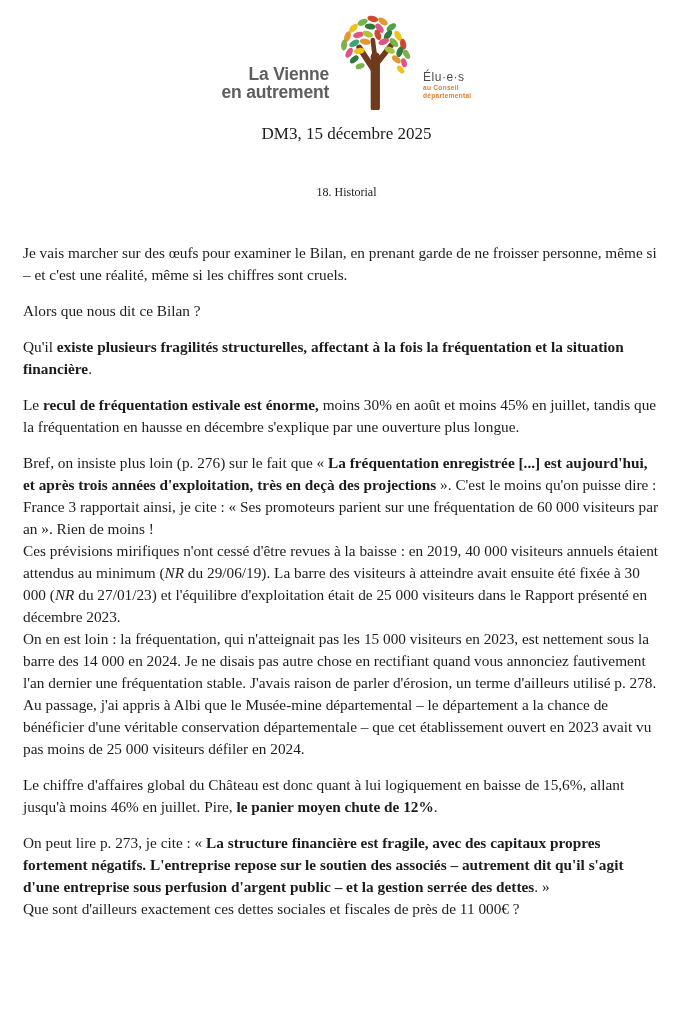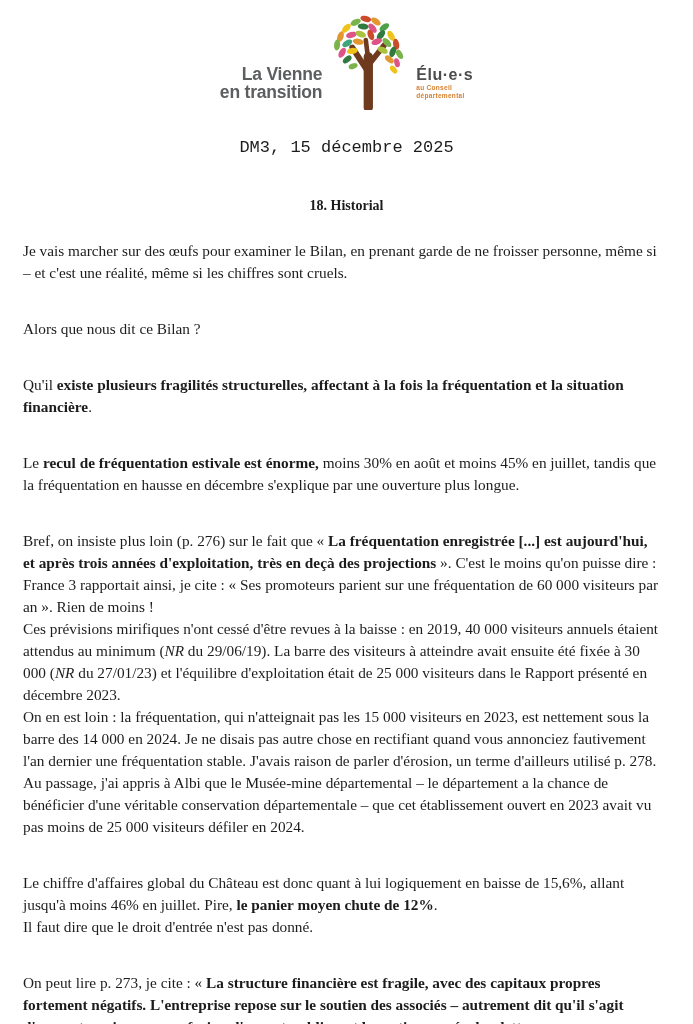--- a/index.html
+++ b/index.html
@@ -23,42 +23,42 @@
     font-weight:bold; color:#5d5e60;
     font-size:17.5px; line-height:18px;
     text-align:right; margin-bottom:9px; margin-right:-4px;
     letter-spacing:-0.2px;
   }
   .tree-svg { width:104px; height:97px; flex:0 0 auto; }
   .logo-tagline {
     text-align:left; margin-left:-6px; margin-bottom:10px;
     font-family:"Liberation Sans","DejaVu Sans",sans-serif;
   }
-  .tag-main { font-size:16px; font-weight:bold; color:#4c4c4c; letter-spacing:0.5px; }
+  .tag-main { font-size:12px; font-weight:normal; color:#4c4c4c; letter-spacing:0.5px; }
   .tag-sub  { font-size:6.5px; font-weight:bold; color:#d77f2f; line-height:8px; letter-spacing:0.3px; }
-  .dateline { font-size:17px; margin-top:28px;font-family:Liberation Mono, monospace; }
-  .doc-title { font-size:14px; font-weight:bold; margin:41px 0 0 0; }
+  .dateline { font-size:17px; margin-top:14px; }
+  .doc-title { font-size:12px; font-weight:normal; margin:41px 0 16px 0; }
   
   .content { padding:26px 32px 0 23px; }
   .para { margin:0; font-size:15.3px; line-height:22px; text-align:left; }
-  .para.spaced { margin-top:34px; }
+  .para.spaced { margin-top:14px; }
   .para .b { font-weight:bold; }
   .para .i { font-style:italic; }
 </style>
 </head>
 <body>
 
 <div class="page">
 
   <header class="doc-header">
 
     <div class="logo-row">
       <div class="logo-wordmark">
         <div>La Vienne</div>
-        <div>en transition</div>
+        <div>en autrement</div>
       </div>
 
       <svg class="tree-svg" viewBox="0 0 110 115" aria-hidden="true">
         <g stroke="#6e3b1e" stroke-linecap="round">
           <line x1="53" y1="112" x2="53" y2="52" stroke-width="11"></line>
           <line x1="53" y1="70" x2="34" y2="41" stroke-width="7"></line>
           <line x1="53" y1="62" x2="72" y2="38" stroke-width="6.5"></line>
           <line x1="53" y1="56" x2="50" y2="32" stroke-width="5.5"></line>
         </g>
         <g>
@@ -108,19 +108,18 @@
   <main class="content">
       <p class="para"><span>Je vais marcher sur des œufs pour examiner le Bilan, en prenant garde de ne froisser personne, même si – et c'est une réalité, même si les chiffres sont cruels.</span></p>
       <p class="para spaced"><span>Alors que nous dit ce Bilan ?</span></p>
       <p class="para spaced"><span>Qu'il </span><span class="b">existe plusieurs fragilités structurelles, affectant à la fois la fréquentation et la situation financière</span><span>.</span></p>
       <p class="para spaced"><span>Le </span><span class="b">recul de fréquentation estivale est énorme,</span><span> moins 30% en août et moins 45% en juillet, tandis que la fréquentation en hausse en décembre s'explique par une ouverture plus longue.</span></p>
       <p class="para spaced"><span>Bref, on insiste plus loin (p. 276) sur le fait que « </span><span class="b">La fréquentation enregistrée [...] est aujourd'hui, et après trois années d'exploitation, très en deçà des projections</span><span> ». C'est le moins qu'on puisse dire : France 3 rapportait ainsi, je cite : « Ses promoteurs parient sur une fréquentation de 60 000 visiteurs par an ». Rien de moins !</span></p>
       <p class="para"><span>Ces prévisions mirifiques n'ont cessé d'être revues à la baisse : en 2019, 40 000 visiteurs annuels étaient attendus au minimum (</span><span class="i">NR</span><span> du 29/06/19). La barre des visiteurs à atteindre avait ensuite été fixée à 30 000 (</span><span class="i">NR</span><span> du 27/01/23) et l'équilibre d'exploitation était de 25 000 visiteurs dans le Rapport présenté en décembre 2023.</span></p>
       <p class="para"><span>On en est loin : la fréquentation, qui n'atteignait pas les 15 000 visiteurs en 2023, est nettement sous la barre des 14 000 en 2024. Je ne disais pas autre chose en rectifiant quand vous annonciez fautivement l'an dernier une fréquentation stable. J'avais raison de parler d'érosion, un terme d'ailleurs utilisé p. 278.</span></p>
       <p class="para"><span>Au passage, j'ai appris à Albi que le Musée-mine départemental – le département a la chance de bénéficier d'une véritable conservation départementale – que cet établissement ouvert en 2023 avait vu pas moins de 25 000 visiteurs défiler en 2024.</span></p>
       <p class="para spaced"><span>Le chiffre d'affaires global du Château est donc quant à lui logiquement en baisse de 15,6%, allant jusqu'à moins 46% en juillet. Pire, </span><span class="b">le panier moyen chute de 12%</span><span>.</span></p>
-      <p class="para"><span>Il faut dire que le droit d'entrée n'est pas donné.</span></p>
       <p class="para spaced"><span>On peut lire p. 273, je cite : « </span><span class="b">La structure financière est fragile, avec des capitaux propres fortement négatifs. L'entreprise repose sur le soutien des associés – autrement dit qu'il s'agit d'une entreprise sous perfusion d'argent public – et la gestion serrée des dettes</span><span>. »</span></p>
       <p class="para"><span>Que sont d'ailleurs exactement ces dettes sociales et fiscales de près de 11 000€ ?</span></p>
       <p class="para spaced"></p>
     </main>
 
 </div>
 
 </body></html>

